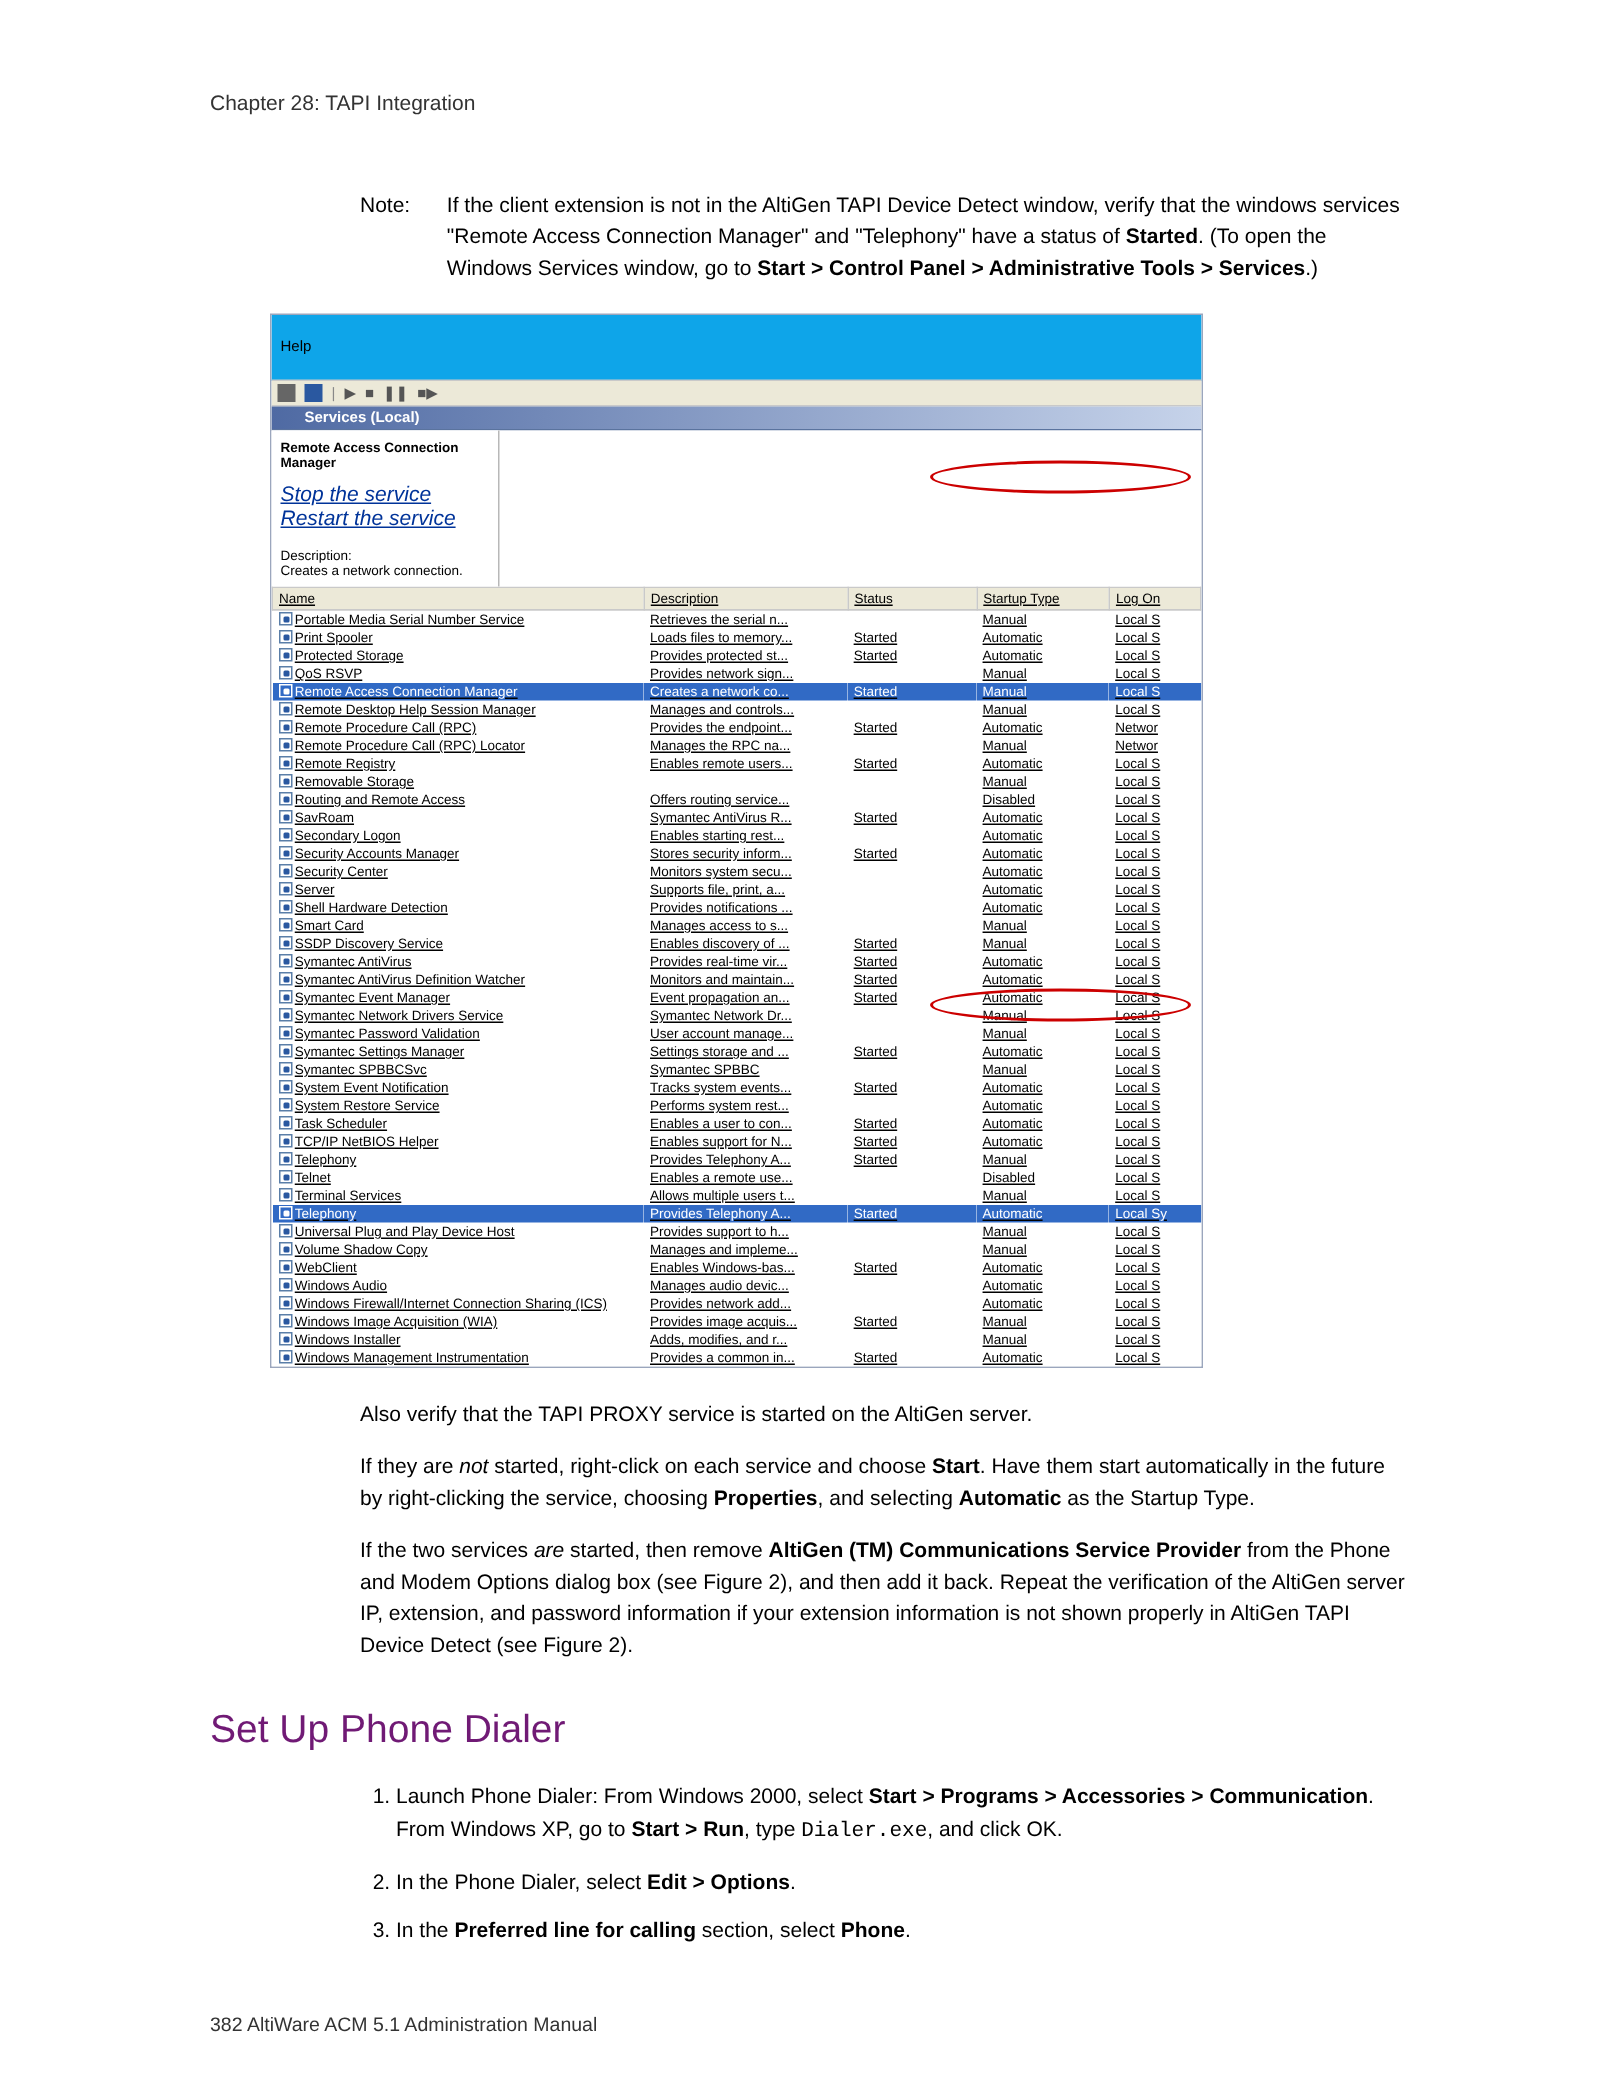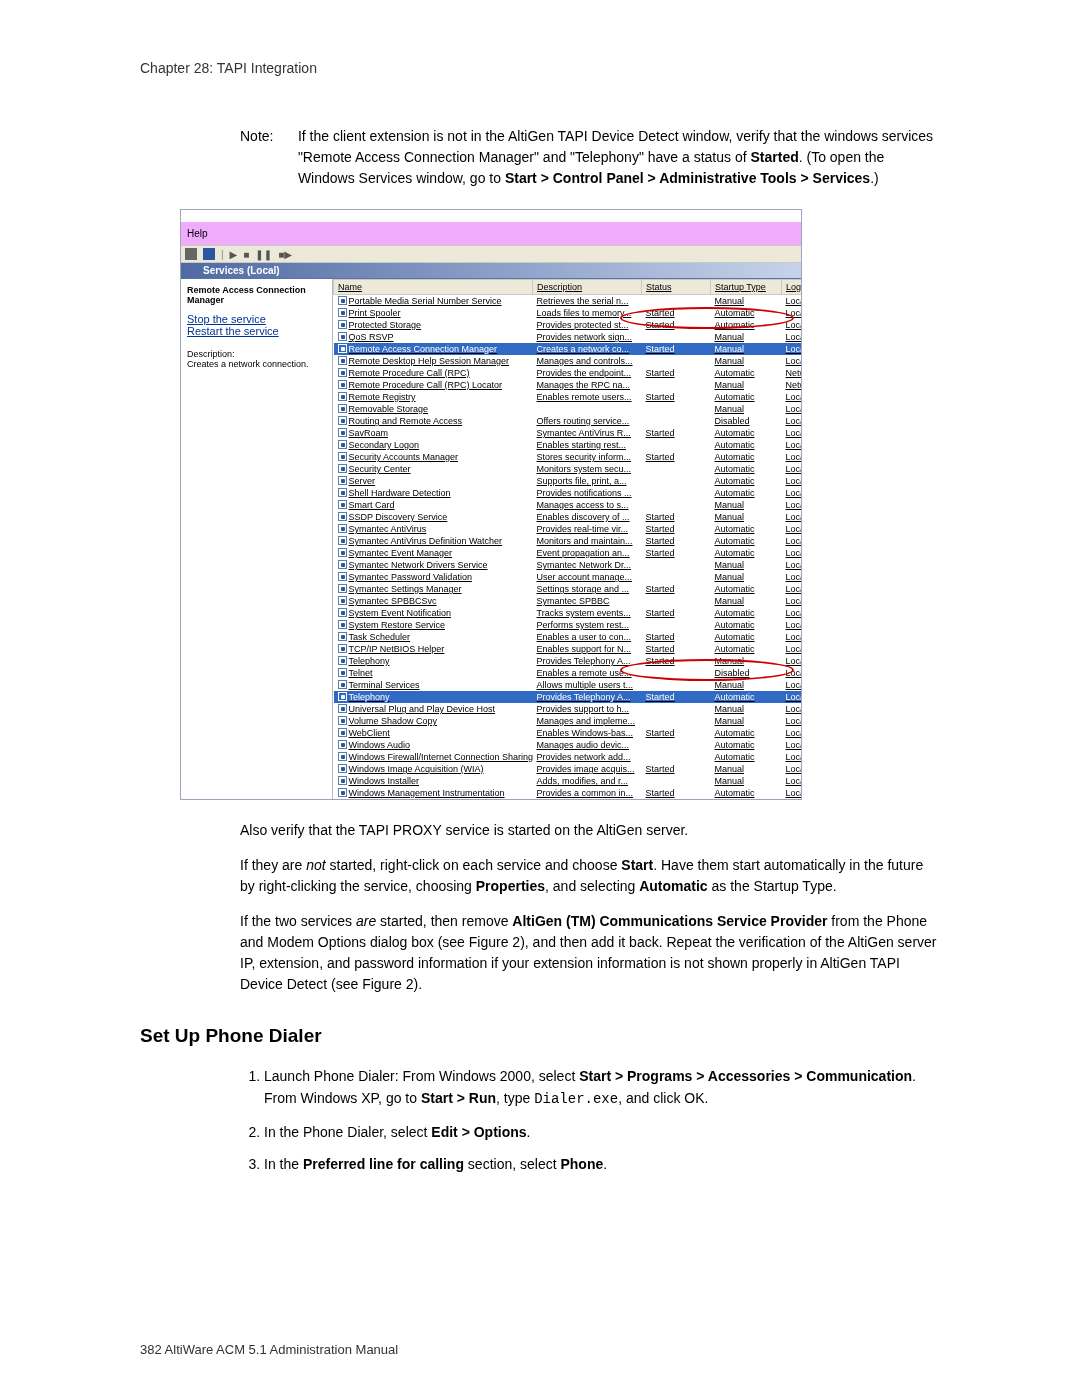--- a/index.html
+++ b/index.html
@@ -51,25 +51,24 @@
   .screenshot {
     width: 620px;
     margin: 20px 0 20px 40px;
     border: 1px solid #9ba6bd;
     font-family: Tahoma, Arial, sans-serif;
     font-size: 9px;
     color: #000;
     overflow: hidden;
   }
   .ss-menubar {
-    background: #f0abfc;
-    padding: 6px 6px;
+    background: #0ea5e9;
+    padding: 16px 6px;
     font-size: 10px;
     border-bottom: 1px solid #c9c9c9;
-    margin-top: 12px;
   }
   .ss-toolbar {
     background: #ece9d8;
     padding: 2px 4px;
     border-bottom: 1px solid #c9c9c9;
     display: flex;
     gap: 6px;
     align-items: center;
     font-size: 10px;
   }
@@ -81,38 +80,40 @@
     background: linear-gradient(to right, #4f6aa3, #c6d3ea);
     color: #fff;
     font-size: 10px;
     font-weight: bold;
     padding: 2px 22px;
     border-bottom: 1px solid #5a739e;
   }
   .ss-columns {
     display: flex;
     background:#fff;
+    flex-direction:column;
   }
   .ss-left {
     width: 152px;
     background: #fff;
     border-right: 1px solid #b8b8b8;
     padding: 6px;
     box-sizing: border-box;
   }
   .ss-left .svc-title {
     font-weight: bold;
     font-size: 9px;
     margin-bottom: 8px;
   }
   .ss-left a {
     color: #003399;
     text-decoration: underline;
     display: block;
-    font-size: 11px;
+    font-size: 14px;
+    font-style: italic;
   }
   .ss-left .desc-label {
     margin-top: 12px;
     font-size: 9px;
   }
   .ss-right {
     flex: 1;
     overflow: hidden;
   }
   table.svc {
@@ -173,24 +174,24 @@
     position: absolute;
     border: 2px solid #cc0000;
     border-radius: 50%;
     pointer-events: none;
   }
 
   
   .ss-wrap { position: relative; }
 
   h1.section {
-    font-size: 19px;
-    font-weight: bold;
+    font-size: 26px;
+    font-weight: normal;
     margin: 30px 0 18px 0;
-    color: #000000;
+    color: #701a75;
   }
   ol.steps {
     margin-left: 100px;
     padding-left: 24px;
     font-size: 14px;
     line-height: 1.6;
   }
   ol.steps li { margin-bottom: 10px; }
   .mono { font-family: "Courier New", monospace; }
 

